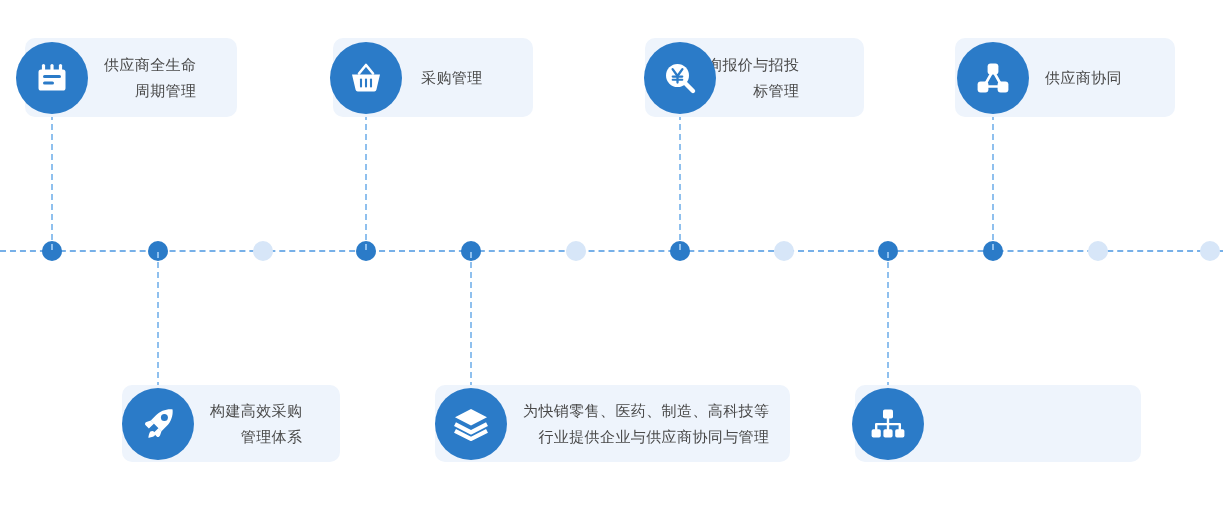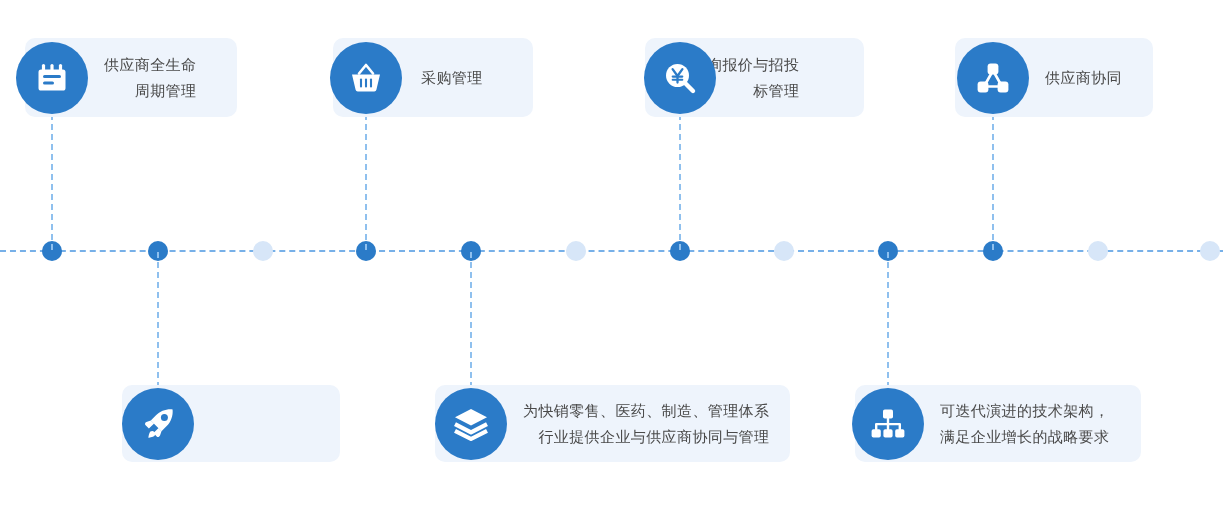--- a/index.html
+++ b/index.html
@@ -136,61 +136,61 @@
       <path d="M25.8 25.8 33 33" stroke="#fff" stroke-width="4.4" stroke-linecap="round"></path>
       <path d="M12.6 11.2 17.5 18l4.9-6.8" stroke="#2b7bc8" stroke-width="2.3" stroke-linecap="round" stroke-linejoin="round"></path>
       <path d="M17.5 18v6.6" stroke="#2b7bc8" stroke-width="2.3" stroke-linecap="round"></path>
       <path d="M12.7 18.6h9.6" stroke="#2b7bc8" stroke-width="2.1" stroke-linecap="round"></path>
       <path d="M12.7 21.8h9.6" stroke="#2b7bc8" stroke-width="2.1" stroke-linecap="round"></path>
     </svg>
         </div>
         <div class="card-text" style="margin-left: 62px;">询报价与招投
 标管理</div>
       </div>
-      <div class="card top" style="left: 955px; top: 38px; width: 198px;">
+      <div class="card top" style="left: 955px; top: 38px; width: 220px;">
         <div class="icon-circle" style="left: 2px;">
     <svg width="40" height="40" viewBox="0 0 40 40" fill="none">
       <path d="M20 12.5 11 28.5h18L20 12.5Z" stroke="#fff" stroke-width="2.6" stroke-linejoin="round"></path>
       <rect x="14.6" y="5.6" width="10.8" height="10.8" rx="3" fill="#fff"></rect>
       <rect x="4.6" y="23.6" width="10.8" height="10.8" rx="3" fill="#fff"></rect>
       <rect x="24.6" y="23.6" width="10.8" height="10.8" rx="3" fill="#fff"></rect>
     </svg>
         </div>
         <div class="card-text" style="margin-left: 90px;">供应商协同</div>
       </div>
       <div class="card bottom" style="left: 122px; top: 385px; width: 218px;">
         <div class="icon-circle" style="left: 0px;">
     <svg width="40" height="40" viewBox="0 0 40 40" fill="none">
       <path d="M34.6 5.4c-6.4-.6-12.4 1.7-16.6 5.9l-5.2 5.2 10.7 10.7 5.2-5.2c4.2-4.2 6.5-10.2 5.9-16.6Z" fill="#fff"></path>
       <circle cx="26.4" cy="13.6" r="3.5" fill="#2b7bc8"></circle>
       <path d="M12.8 16.5 8.4 18a2 2 0 0 0-.8 3.3l3.3 3.3 5.2-5.2-3.3-2.9Z" fill="#fff"></path>
       <path d="M23.5 27.2 22 31.6a2 2 0 0 1-3.3.8l-3.3-3.3 5.2-5.2 2.9 3.3Z" fill="#fff"></path>
       <path d="M12.4 27.6c-1.6 1.6-2 6.2-2 6.2s4.6-.4 6.2-2a3 3 0 0 0-4.2-4.2Z" fill="#fff"></path>
     </svg>
         </div>
+        <div class="card-text" style="margin-left: 88px;">构建高效采购
+管理体系</div>
       </div>
       <div class="card bottom" style="left: 435px; top: 385px; width: 355px;">
         <div class="icon-circle" style="left: 0px;">
     <svg width="40" height="40" viewBox="0 0 40 40" fill="none">
       <path d="M20 5 36 13.2 20 21.4 4 13.2 20 5Z" fill="#fff"></path>
       <path d="M4 20.2 20 28.4l16-8.2" stroke="#fff" stroke-width="4.2" stroke-linejoin="round"></path>
       <path d="M4 26.8 20 35l16-8.2" stroke="#fff" stroke-width="4.2" stroke-linejoin="round"></path>
     </svg>
         </div>
-        <div class="card-text" style="margin-left: 88px;">为快销零售、医药、制造、管理体系
+        <div class="card-text" style="margin-left: 88px;">为快销零售、医药、制造、高科技等
 行业提供企业与供应商协同与管理</div>
       </div>
       <div class="card bottom" style="left: 855px; top: 385px; width: 286px;">
         <div class="icon-circle" style="left: -3px;">
     <svg width="40" height="40" viewBox="0 0 40 40" fill="none">
       <rect x="15" y="5.5" width="10" height="9" rx="1.8" fill="#fff"></rect>
       <path d="M20 14.5v5.6M8.2 25.2v-5.1h23.6v5.1M20 20.1v5.1" stroke="#fff" stroke-width="2.4" stroke-linecap="round" stroke-linejoin="round"></path>
       <rect x="3.6" y="25.2" width="9.2" height="8.3" rx="1.8" fill="#fff"></rect>
       <rect x="15.4" y="25.2" width="9.2" height="8.3" rx="1.8" fill="#fff"></rect>
       <rect x="27.2" y="25.2" width="9.2" height="8.3" rx="1.8" fill="#fff"></rect>
     </svg>
         </div>
-        <div class="card-text" style="margin-left: 85px;">可迭代演进的技术架构，
-满足企业增长的战略要求</div>
       </div>
     </div>
 
 </div>
 
 </body></html>

